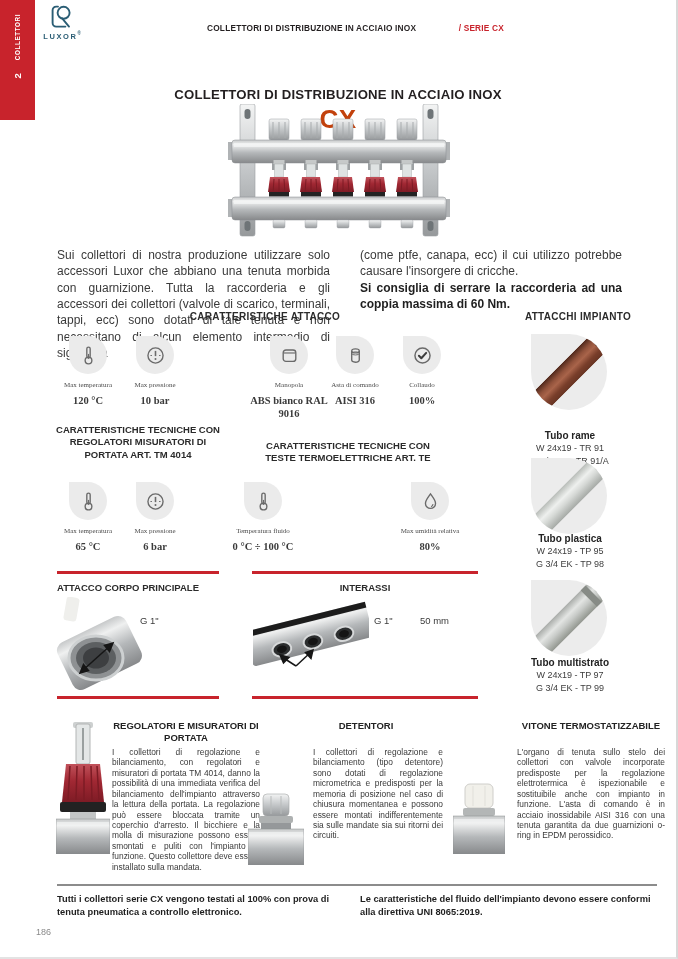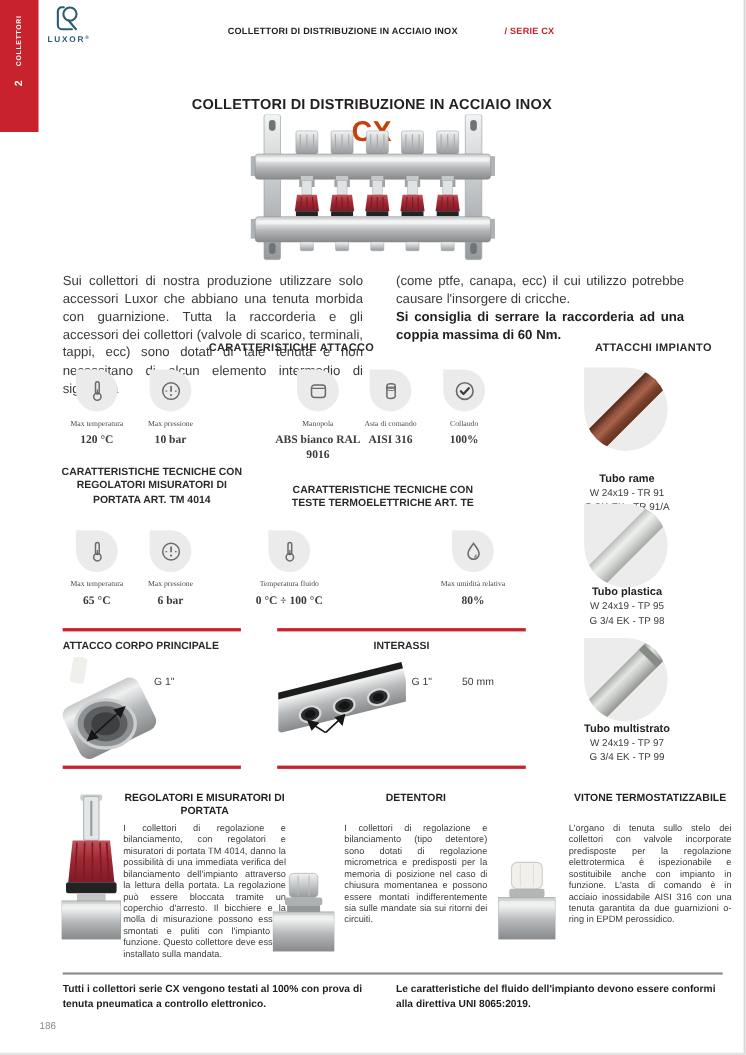--- a/index.html
+++ b/index.html
@@ -262,21 +262,21 @@
     </g>
   </svg>
 
   <div class="intro" style="left:57px;top:247px;width:273px">Sui collettori di nostra produzione utilizzare solo accessori Luxor che abbiano una tenuta morbida con guarnizione. Tutta la raccorderia e gli accessori dei collettori (valvole di scarico, terminali, tappi, ecc) sono dotati di tale tenuta e non necessitano di alcun elemento intermedio di sigillatura</div>
   <div class="intro" style="left:360px;top:247px;width:262px">
     <div>(come ptfe, canapa, ecc) il cui utilizzo potrebbe causare l'insorgere di cricche.</div>
     <strong>Si consiglia di serrare la raccorderia ad una coppia massima di 60 Nm.</strong>
   </div>
 
   <div class="h-sec" style="left:60px;top:311px;width:410px">CARATTERISTICHE ATTACCO</div>
-  <div class="h-sec" style="left:514px;top:311px;width:160px">ATTACCHI IMPIANTO</div>
+  <div class="h-sec" style="left:498px;top:311px;width:160px">ATTACCHI IMPIANTO</div>
 
   <div class="spec" style="left:43px;top:336px;width:90px">
     <span class="bubble">
         <svg>
           <use href="#ic-thermo"></use>
         </svg>
       </span>
     <span class="spec-label">Max temperatura</span>
     <span class="spec-value">120 °C</span>
   </div>
@@ -459,21 +459,21 @@
 
   <svg class="abs" style="left:248px;top:790px" width="56" height="75" viewBox="0 0 56 75">
     <rect x="15" y="4" width="26" height="22" rx="4" fill="url(#g-chrome)" stroke="#a2a5a5" stroke-width=".6"></rect>
     <line x1="23" y1="6" x2="23" y2="24" stroke="#b8bbbb"></line>
       <line x1="33" y1="6" x2="33" y2="24" stroke="#b8bbbb"></line>
     <rect x="11" y="26" width="34" height="7" rx="2" fill="#aeb1b1"></rect>
     <rect x="13" y="33" width="30" height="6" fill="#95989a"></rect>
     <rect x="0" y="39" width="56" height="36" fill="url(#g-steel)" stroke="#8b8e90" stroke-width=".5"></rect>
     <rect x="1" y="42" width="54" height="4" fill="#f2f3f3" opacity=".7"></rect>
   </svg>
-  <div class="feat-h" style="left:313px;top:720px;width:130px">DETENTORI</div>
+  <div class="feat-h" style="left:301px;top:720px;width:130px">DETENTORI</div>
   <div class="feat-b" style="left:313px;top:747px;width:130px">I collettori di regolazione e bilanciamento (tipo detentore) sono dotati di regolazione micrometrica e predisposti per la memoria di posizione nel caso di chiusura momentanea e possono essere montati indifferentemente sia sulle mandate sia sui ritorni dei circuiti.</div>
 
   <svg class="abs" style="left:453px;top:782px" width="52" height="72" viewBox="0 0 52 72">
     <rect x="12" y="2" width="28" height="24" rx="5" fill="#f1f0ea" stroke="#cfceca"></rect>
     <line x1="20" y1="4" x2="20" y2="24" stroke="#e0dfd9"></line>
       <line x1="32" y1="4" x2="32" y2="24" stroke="#e0dfd9"></line>
     <rect x="10" y="26" width="32" height="8" rx="2" fill="#b3b6b6"></rect>
     <rect x="0" y="34" width="52" height="38" fill="url(#g-steel)" stroke="#8b8e90" stroke-width=".5"></rect>
     <rect x="1" y="37" width="50" height="4" fill="#f2f3f3" opacity=".7"></rect>
   </svg>

